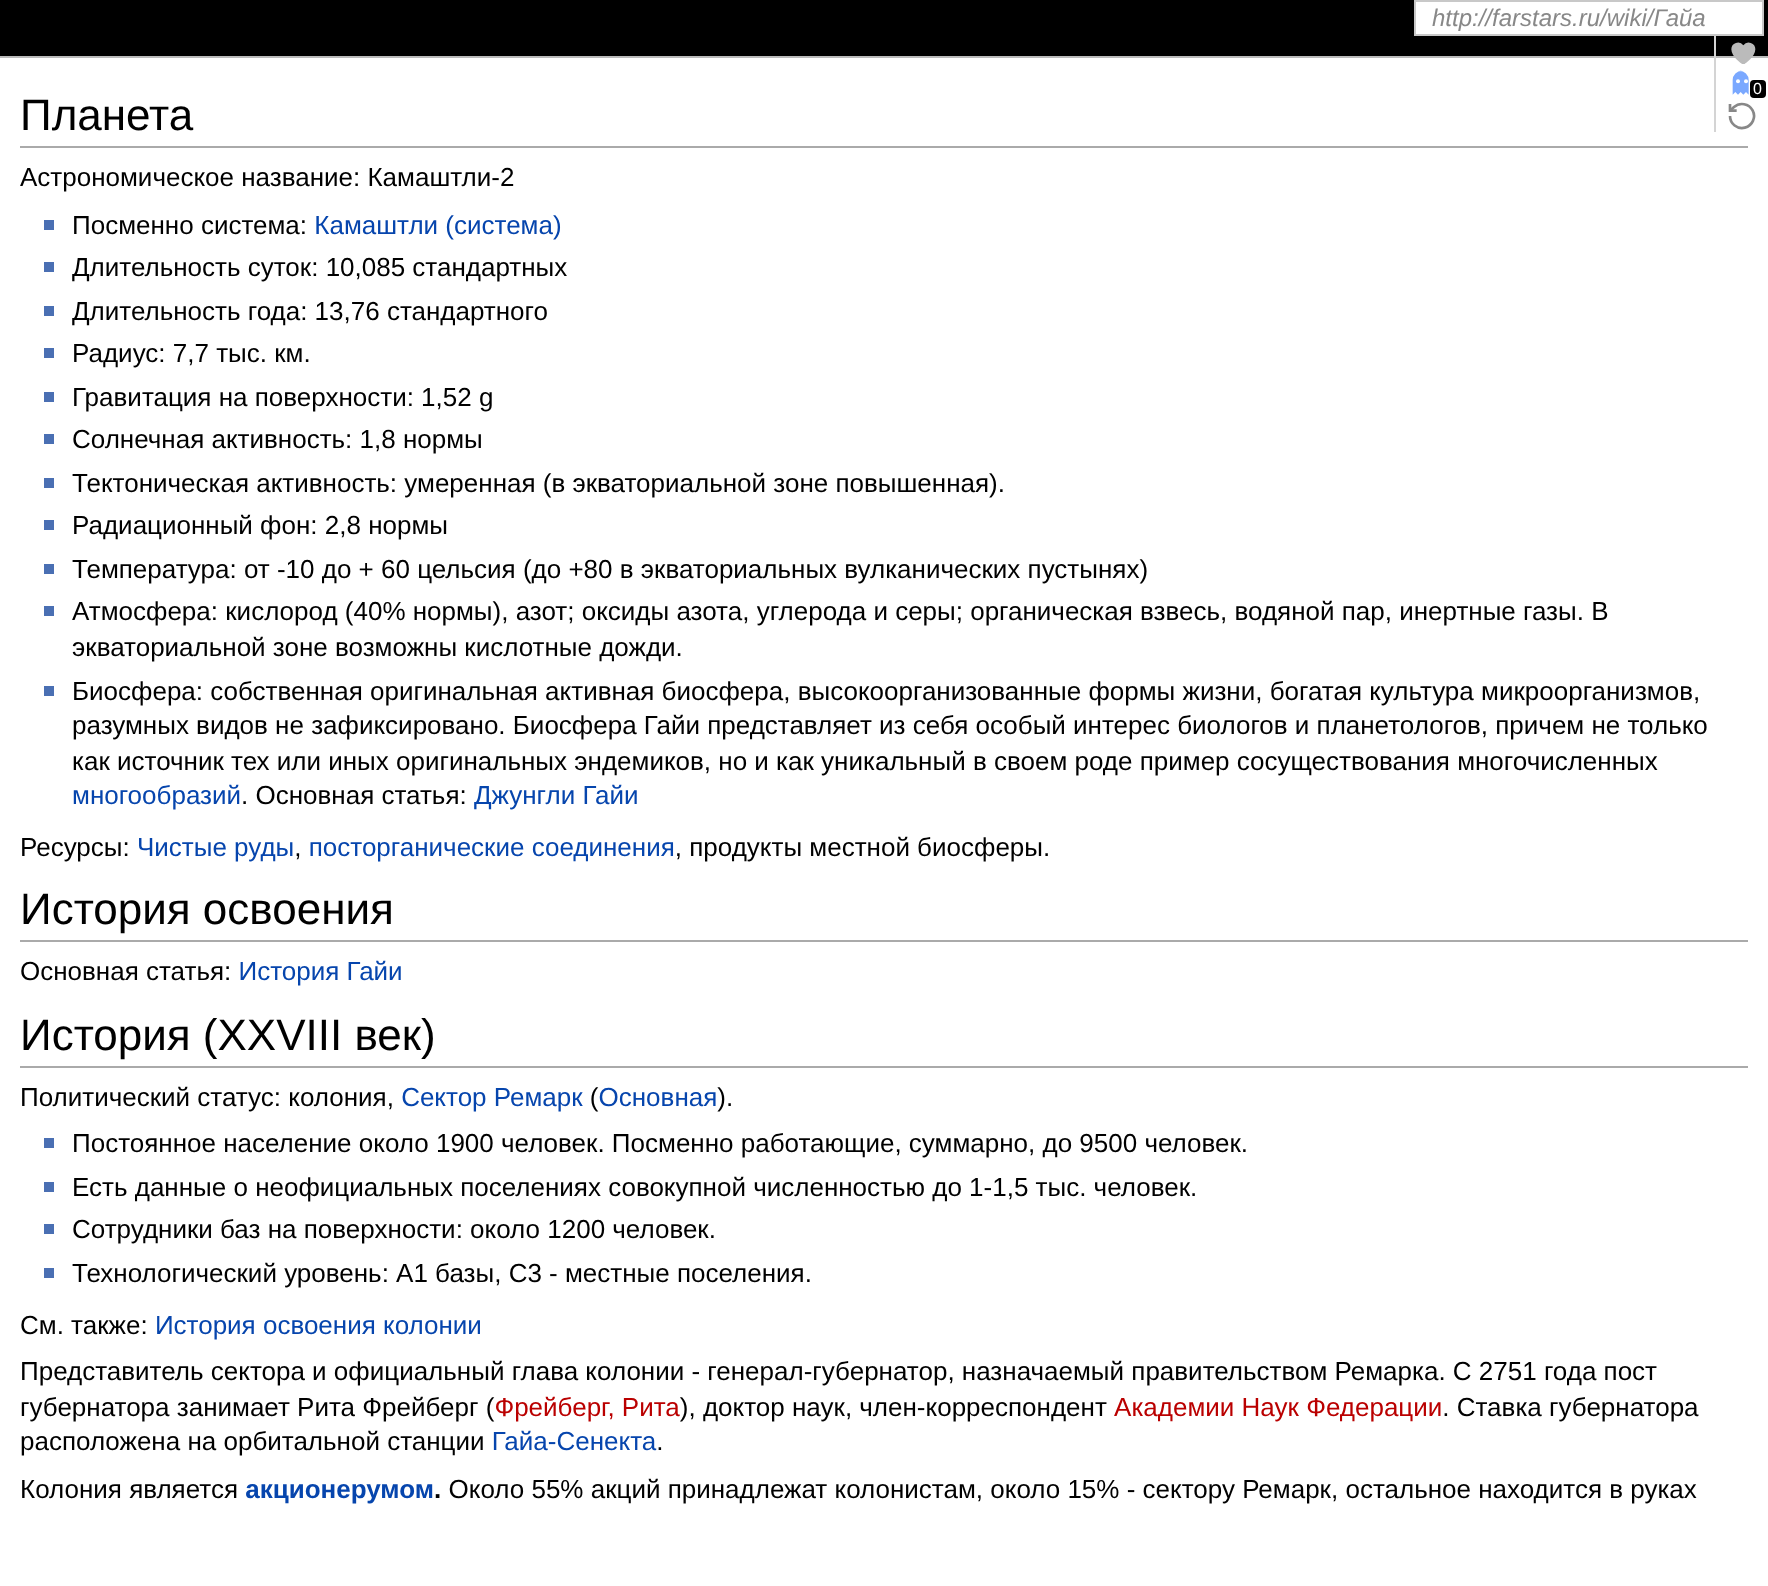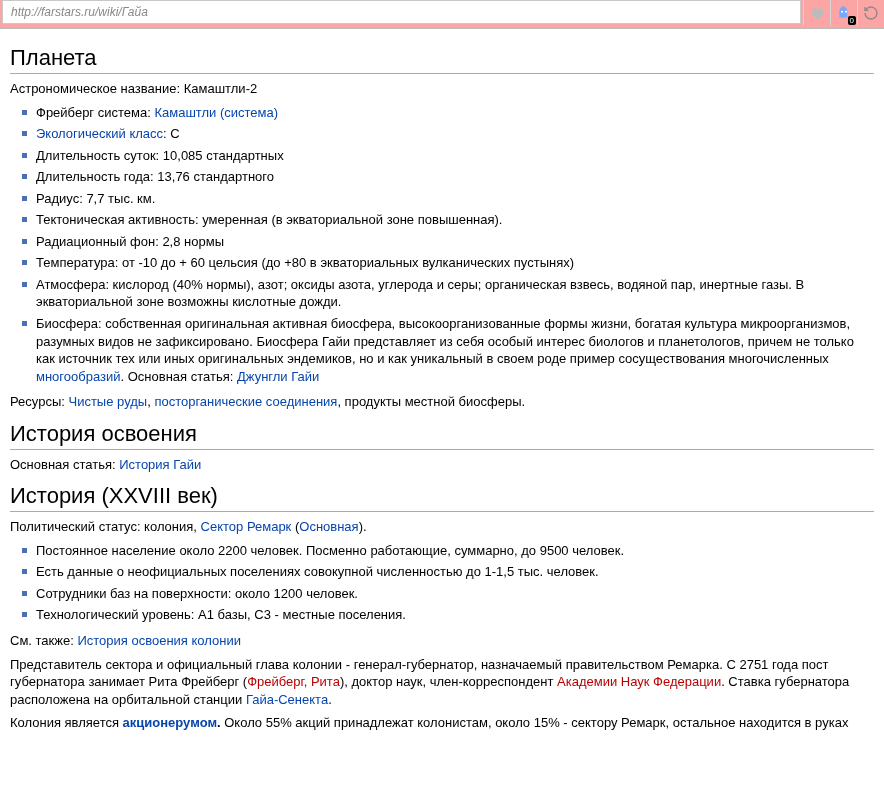--- a/index.html
+++ b/index.html
@@ -1,17 +1,17 @@
 <!DOCTYPE html>
 <html><head>
 <meta charset="utf-8">
 <style>
   html,body{margin:0;padding:0;font-family:Arial,Helvetica,sans-serif;font-size:13px;color:#000;background:#fff;}
   .viewport{width:884px;height:793px;overflow:hidden;border:0;position:relative;display:flex;flex-direction:column;}
-  .addr-bar{display:flex;align-items:flex-start;height:28px;border-bottom:1px solid #bbb;background:#fca5a5;}
+  .addr-bar{display:flex;align-items:flex-end;height:28px;border-bottom:1px solid #bbb;background:#000000;flex-direction:column;}
   .url-box{flex:1;height:22px;margin:0 2px;border:1px solid #c8c8c8;background:#fff;display:flex;align-items:center;padding:0 6px;}
   .url-box input{border:none;outline:none;width:100%;font-size:12px;color:#888;font-style:italic;background:transparent;}
   .addr-icon{width:26px;height:26px;display:flex;align-items:center;justify-content:center;border-left:1px solid #d4d4d4;color:#999;cursor:pointer;}
   .addr-icon svg{width:16px;height:16px;}
   .ghost{color:#7aa8ff;}
   .badge{position:relative;}
   .badge-num{position:absolute;bottom:1px;right:1px;background:#000;color:#fff;font-size:8px;line-height:9px;padding:0 2px;border-radius:2px;}
   .content{flex:1;overflow:hidden;padding:6px 10px 0 10px;}
   h2{font-family:Arial,sans-serif;font-weight:normal;font-size:22px;margin:10px 0 4px 0;padding-bottom:2px;border-bottom:1px solid #aaa;}
   p{margin:6px 0;line-height:1.35;}
@@ -51,46 +51,47 @@
     </div>
   </div>
 
   <div class="content">
 
     <h2>Планета</h2>
     <p>
       <span>Астрономическое название: </span><span>Камаштли-2</span>
     </p>
     <ul>
-      <li><span>Фрейберг система: </span><a>Камаштли (система)</a></li>
-      <li><a>Экологический класс</a><span>: С</span></li>
+      <li><span>Посменно система: </span><a>Камаштли (система)</a></li>
       <li>Длительность суток: 10,085 стандартных</li>
       <li>Длительность года: 13,76 стандартного</li>
       <li>Радиус: 7,7 тыс. км.</li>
+      <li>Гравитация на поверхности: 1,52 g</li>
+      <li>Солнечная активность: 1,8 нормы</li>
       <li>Тектоническая активность: умеренная (в экваториальной зоне повышенная).</li>
       <li>Радиационный фон: 2,8 нормы</li>
       <li>Температура: от -10 до + 60 цельсия (до +80 в экваториальных вулканических пустынях)</li>
       <li>Атмосфера: кислород (40% нормы), азот; оксиды азота, углерода и серы; органическая взвесь, водяной пар, инертные газы. В экваториальной зоне возможны кислотные дожди.</li>
       <li><span>Биосфера: собственная оригинальная активная биосфера, высокоорганизованные формы жизни, богатая культура микроорганизмов, разумных видов не зафиксировано. Биосфера Гайи представляет из себя особый интерес биологов и планетологов, причем не только как источник тех или иных оригинальных эндемиков, но и как уникальный в своем роде пример сосуществования многочисленных </span><a>многообразий</a><span>. Основная статья: </span><a>Джунгли Гайи</a></li>
     </ul>
     <p>
       <span>Ресурсы: </span><a>Чистые руды</a><span>, </span><a>посторганические соединения</a><span>, продукты местной биосферы.</span>
     </p>
 
     <h2>История освоения</h2>
     <p class="ital">
       <span>Основная статья: </span><a>История Гайи</a>
     </p>
 
     <h2>История (XXVIII век)</h2>
     <p>
       <span>Политический статус: колония, </span><a>Сектор Ремарк</a><span> (</span><a>Основная</a><span>).</span>
     </p>
     <ul>
-      <li>Постоянное население около 2200 человек. Посменно работающие, суммарно, до 9500 человек.</li>
+      <li>Постоянное население около 1900 человек. Посменно работающие, суммарно, до 9500 человек.</li>
       <li>Есть данные о неофициальных поселениях совокупной численностью до 1-1,5 тыс. человек.</li>
       <li>Сотрудники баз на поверхности: около 1200 человек.</li>
       <li>Технологический уровень: A1 базы, C3 - местные поселения.</li>
     </ul>
     <p>
       <span>См. также: </span><a>История освоения колонии</a>
     </p>
     <p>
       <span>Представитель сектора и официальный глава колонии - генерал-губернатор, назначаемый правительством Ремарка. С 2751 года пост губернатора занимает Рита Фрейберг (</span><a class="red">Фрейберг, Рита</a><span>), доктор наук, член-корреспондент </span><a class="red">Академии Наук Федерации</a><span>. Ставка губернатора расположена на орбитальной станции </span><a>Гайа-Сенекта</a><span>.</span>
     </p>

